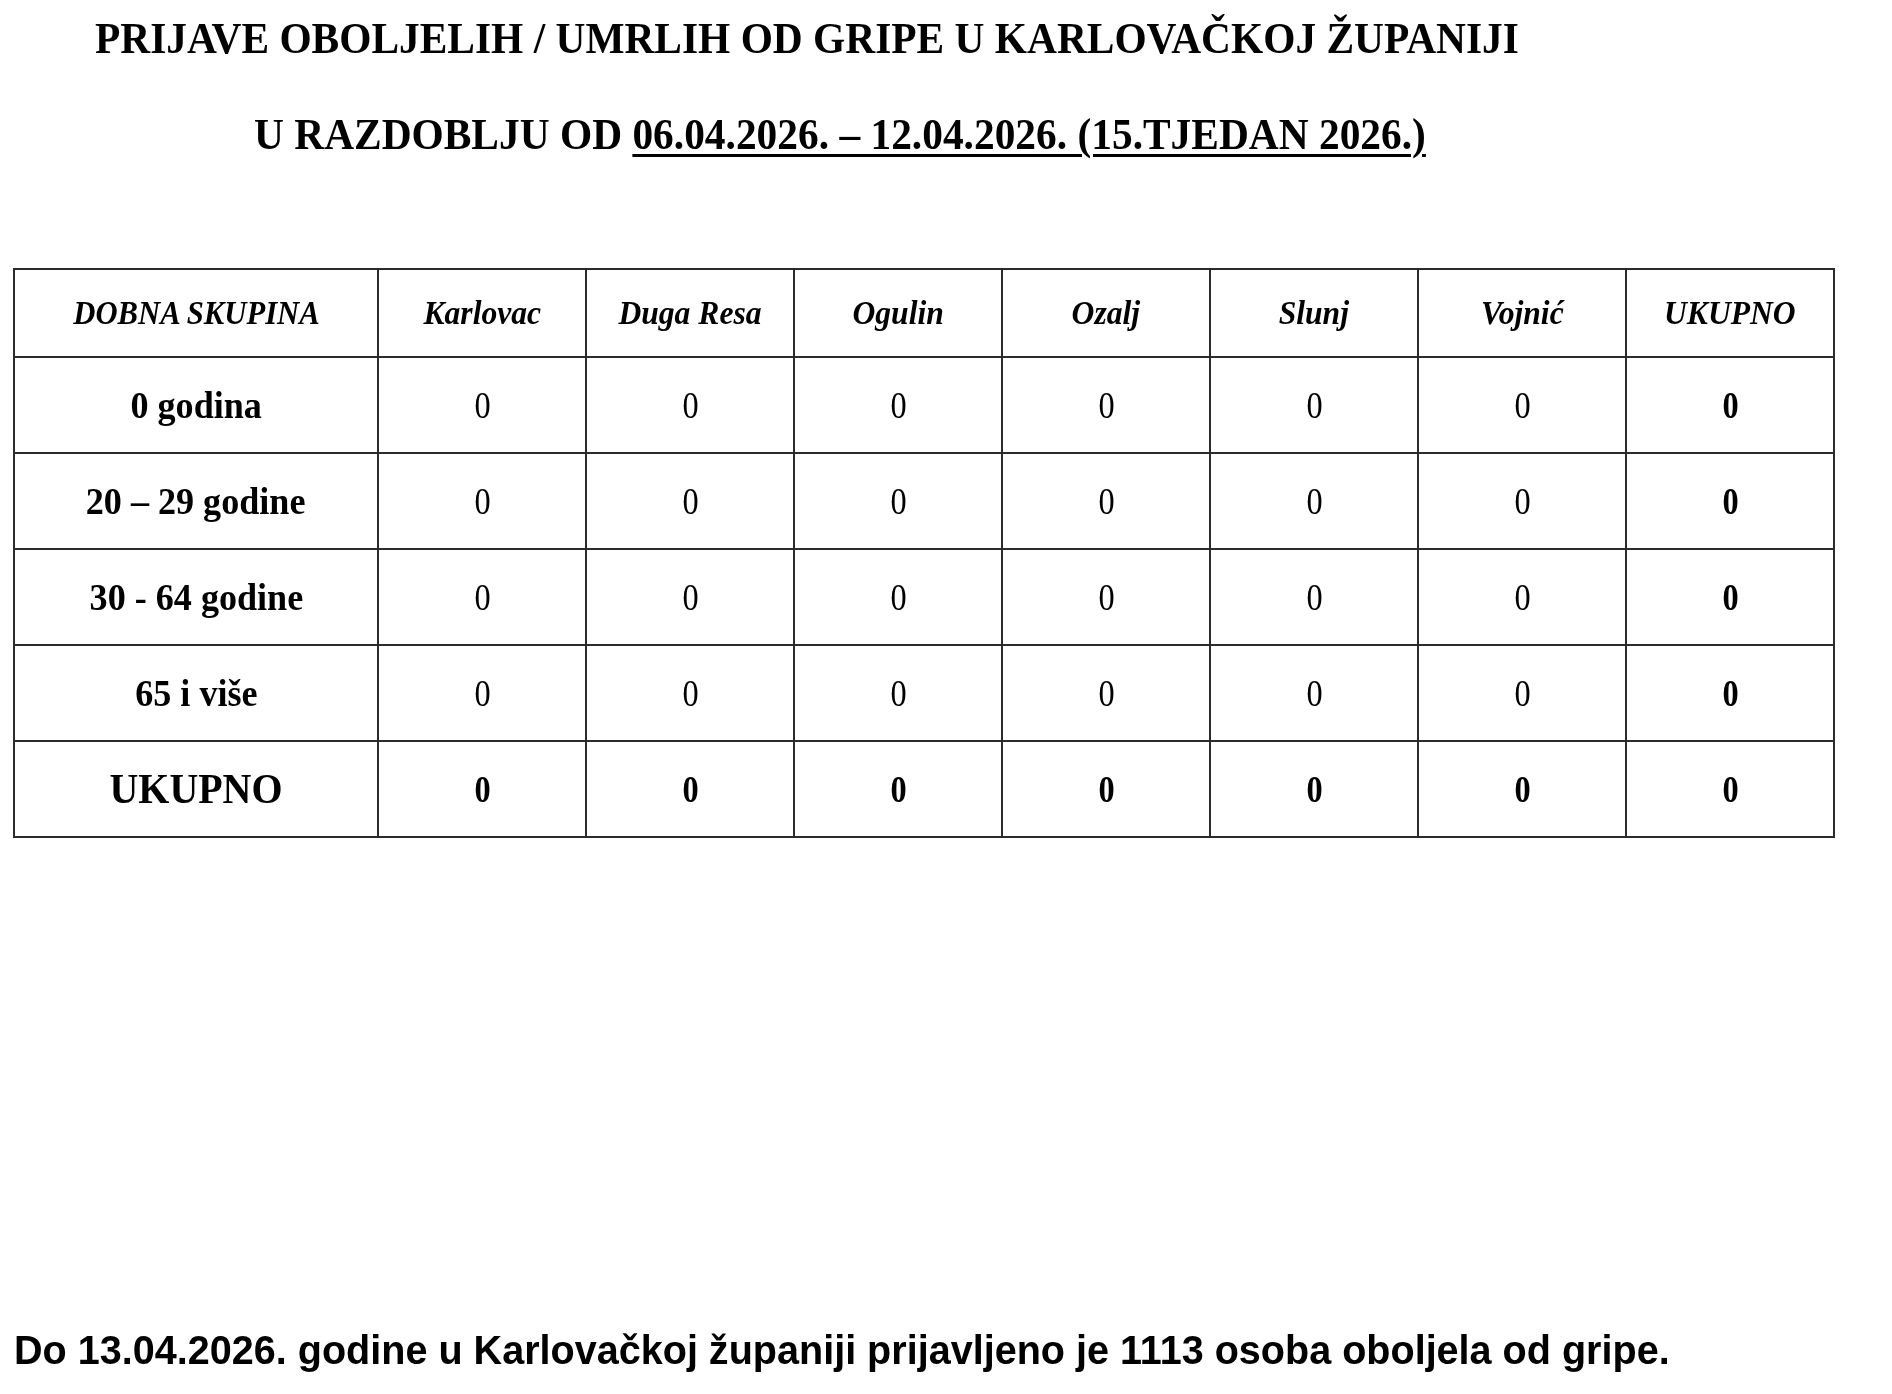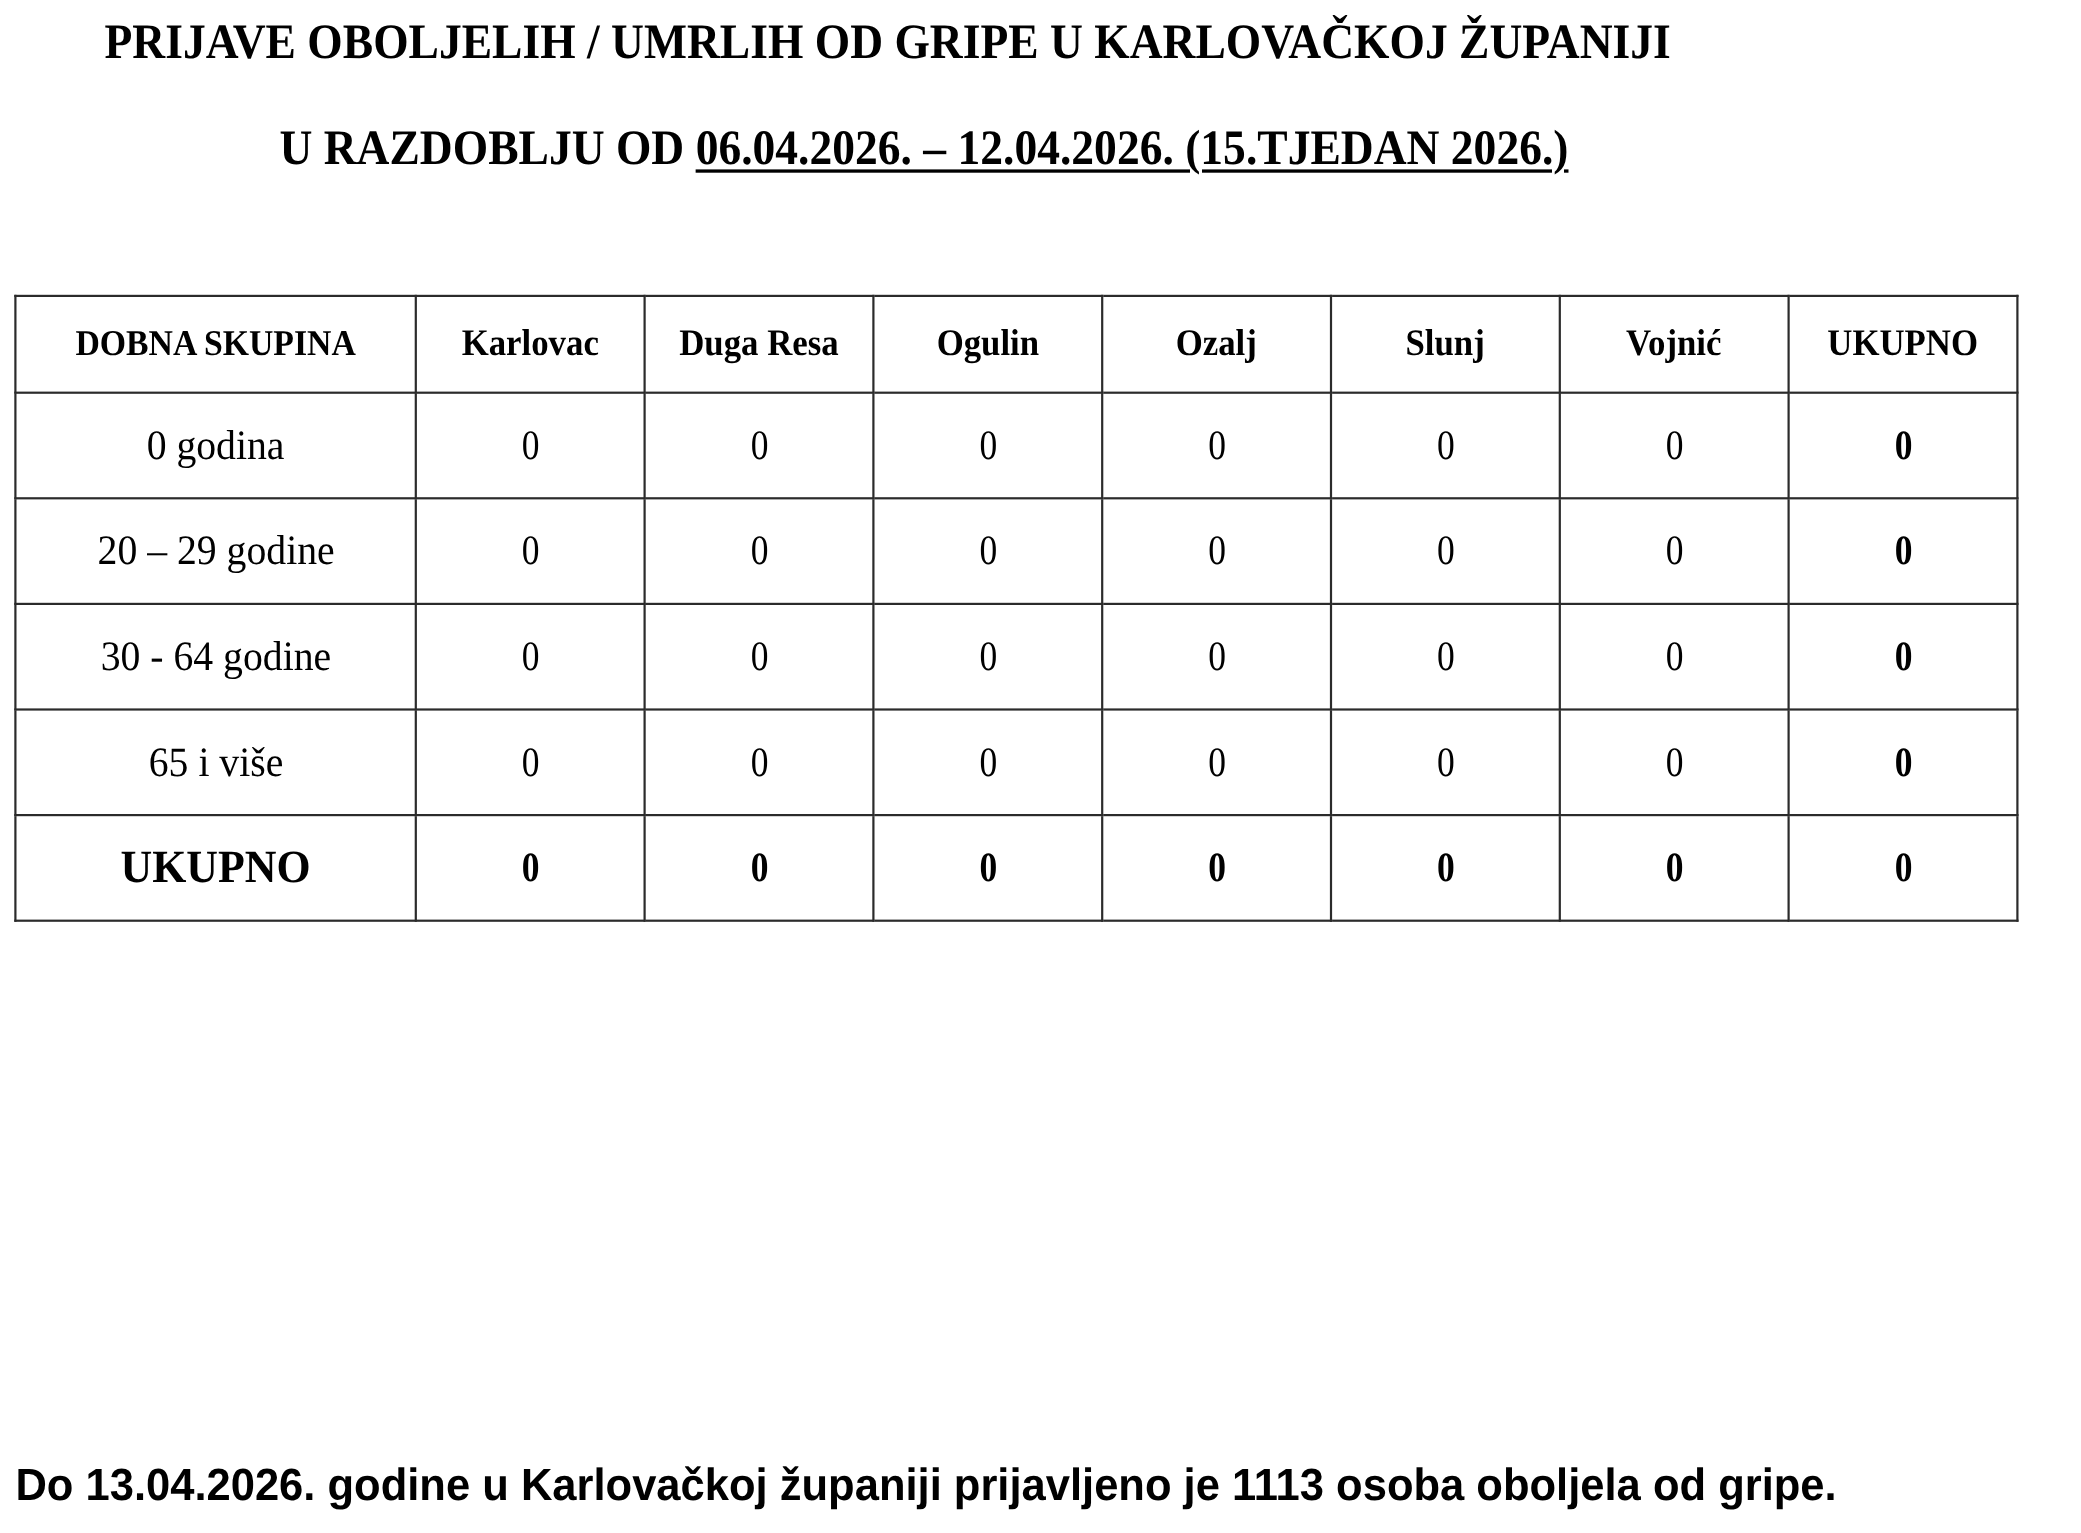--- a/index.html
+++ b/index.html
@@ -42,33 +42,34 @@
       vertical-align: middle;
       padding: 0;
     }
     table.report col.c0 { width: 364px; }
     table.report col.cn { width: 208px; }
     table.report tr.head th {
       height: 86px;
       font-size: 34px;
       font-weight: bold;
       transform-origin: center;
+      font-style: italic;
     }
     table.report th .hd {
       display: inline-block;
       transform: scaleX(0.93);
       white-space: nowrap;
     }
     table.report th.first .hd { font-size: 33px; }
     table.report tr.row td {
       height: 94px;
       font-size: 38px;
     }
     table.report td.label {
-      font-weight: normal;
+      font-weight: bold;
       font-size: 38px;
     }
     table.report td.label .lb { display: inline-block; transform: scaleX(0.95); white-space: nowrap; }
     table.report td.total-col { font-weight: bold; }
     table.report tr.total td { font-weight: bold; }
     table.report tr.total td.label { font-size: 42px; }
     table.report td .num { display: inline-block; transform: scaleX(0.85); }
 
     .footer {
       position: absolute;

